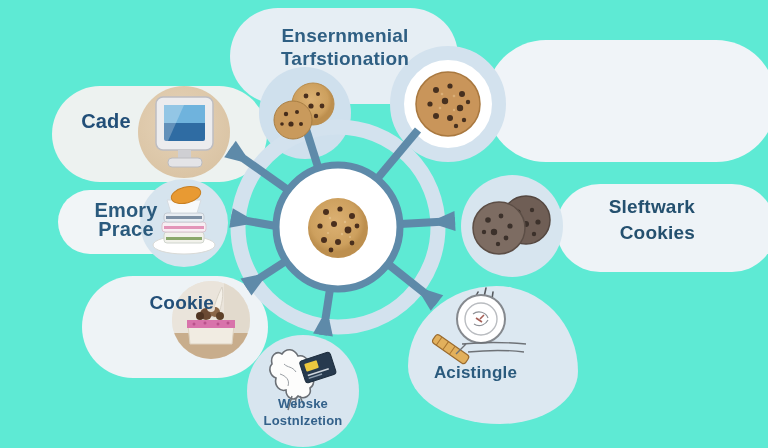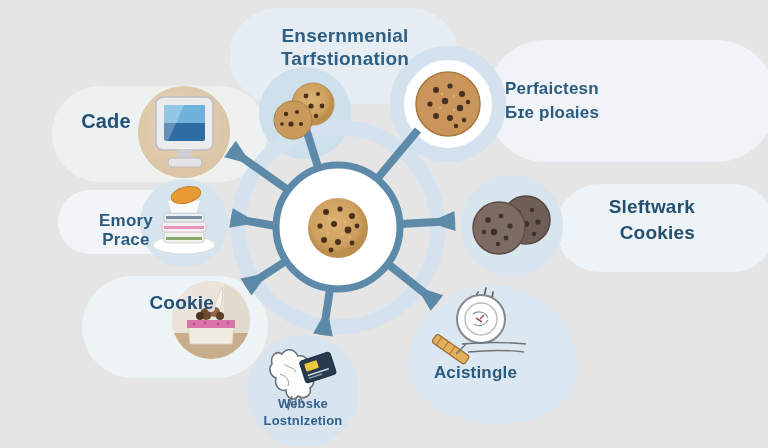--- a/index.html
+++ b/index.html
@@ -1,18 +1,18 @@
 <!DOCTYPE html>
 <html><head>
 <meta charset="utf-8">
 <style>
   html,body{margin:0;padding:0;background:#ffffff;}
   .canvas{
     position:relative;width:768px;height:448px;overflow:hidden;
-    background:#e5e5e5;font-family:"Liberation Sans",sans-serif;
+    background:#5eead4;font-family:"Liberation Sans",sans-serif;
   }
   .abs{position:absolute;}
   
   .bubble{position:absolute;}
   .b-top-left{left:52px;top:86px;width:215px;height:96px;border-radius:48px;background:#edf2f0;}
   .b-left{left:58px;top:190px;width:145px;height:64px;border-radius:32px;background:#f1f5f7;}
   .b-bottom-left{left:82px;top:276px;width:186px;height:102px;border-radius:52px;background:#eef3f6;}
   .b-top-center{left:230px;top:8px;width:228px;height:96px;border-radius:48px;background:#e6eef4;}
   .b-top-right{left:486px;top:40px;width:290px;height:122px;border-radius:60px;background:#f0f4f8;}
   .b-right{left:556px;top:184px;width:220px;height:88px;border-radius:44px;background:#eef3f7;}
@@ -26,21 +26,21 @@
   .c-webske{left:247px;top:335px;width:112px;height:112px;border-radius:50%;background:#d8e5ef;}
   .c-topright-ring{left:390px;top:46px;width:116px;height:116px;border-radius:50%;
      border:14px solid #d3e2ee;background:#ffffff;box-sizing:border-box;}
   .c-cake{left:172px;top:281px;width:78px;height:78px;border-radius:50%;overflow:hidden;
      background:#eae4db;}
   
   .label{position:absolute;font-weight:bold;color:#2a5a7d;letter-spacing:0.2px;}
   .label div{white-space:nowrap;}
   .l-env{left:233px;top:24px;width:224px;text-align:center;font-size:19px;line-height:23px;color:#2f5f83;}
   .l-cade{left:22px;top:108px;width:168px;text-align:center;font-size:20px;line-height:26px;color:#224f78;}
-  .l-emory{left:64px;top:211px;width:124px;text-align:center;font-size:17px;line-height:19px;}
+  .l-emory{left:64px;top:201px;width:124px;text-align:center;font-size:20px;line-height:19px;}
   .l-sette{left:76px;top:291px;width:138px;text-align:right;font-size:19px;line-height:23px;color:#234f78;}
   .l-webske{left:242px;top:395px;width:122px;text-align:center;font-size:13px;line-height:17px;color:#33618a;}
   .l-acist{left:388px;top:362px;width:175px;text-align:center;font-size:17px;line-height:22px;}
   .l-sleft{left:565px;top:194px;width:130px;text-align:right;font-size:19px;line-height:26px;color:#24506f;}
   .l-perf{left:505px;top:77px;width:150px;text-align:left;font-size:17px;line-height:24px;}
   svg{display:block;}
 </style>
 </head>
 <body>
 
@@ -280,18 +280,14 @@
 
   <div class="label l-acist">
     <div>Acistingle</div>
   </div>
 
   <div class="label l-sleft">
     <div>Sleftwark</div>
     <div>Cookies</div>
   </div>
 
-  <div class="label l-perf">
-    <div>Perfaictesn</div>
-    <div>Бɪe ploaies</div>
-  </div>
 
 </div>
 
 </body></html>

